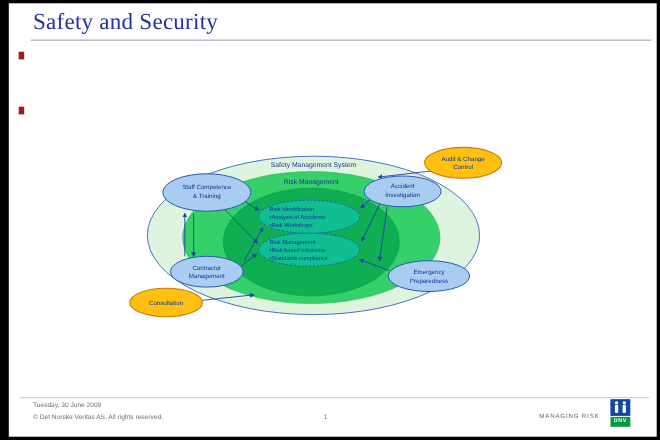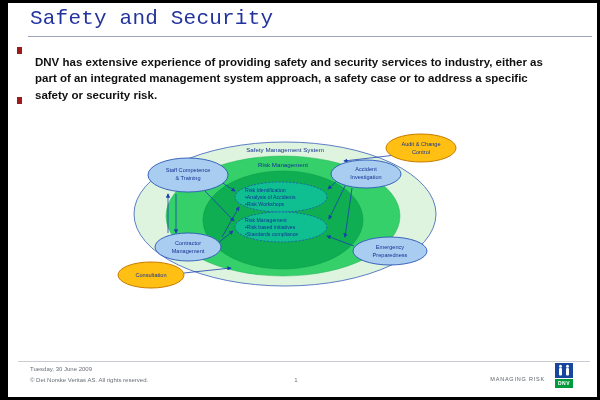--- a/index.html
+++ b/index.html
@@ -6,21 +6,21 @@
   .frame {
     position:relative; width:600px; height:400px; background:#000;
     font-family:"Liberation Sans", sans-serif; overflow:hidden;
   }
   .slide {
     position:absolute; left:8px; top:3px; right:3px; bottom:3px;
     background:#ffffff;
   }
   .title {
     position:absolute; left:22px; top:4px;
-    font-family:Liberation Mono, monospace;
+    font-family:Liberation Serif, serif;
     font-size:21px; color:#22339e; letter-spacing:0.2px;
   }
   .title-rule {
     position:absolute; left:20px; top:33px; width:564px; height:1px;
     background:#9aa7b8;
   }
   .red-mark { position:absolute; left:9px; width:5px; height:7px; background:#9e1b1b; }
   .rm1 { top:44px; } .rm2 { top:94px; }
   .para {
     position:absolute; left:27px; width:524px;
@@ -61,21 +61,20 @@
 
 <div class="frame">
   <div class="slide">
 
     <div class="title">Safety and Security</div>
     <div class="title-rule"></div>
 
     <div class="red-mark rm1"></div>
     <div class="red-mark rm2"></div>
 
-    <p class="para p1">DNV has extensive experience of providing safety and security services to industry, either as part of an integrated management system approach, a safety case or to address a specific safety or security risk.</p>
 
     <svg class="diagram" width="370" height="165" viewBox="100 130 370 165" xmlns="http://www.w3.org/2000/svg">
       <defs>
         <marker id="ah" viewBox="0 0 6 6" refX="5" refY="3" markerWidth="5.5" markerHeight="5.5" orient="auto">
           <path d="M0,0 L6,3 L0,6 z" fill="#1c3fae"></path>
         </marker>
       </defs>
 
       <ellipse class="ell-outer" cx="285" cy="214" rx="151" ry="72" fill="#def4de"></ellipse>
       <ellipse class="ell-mid" cx="283" cy="216" rx="117" ry="60" fill="#35d06a"></ellipse>

